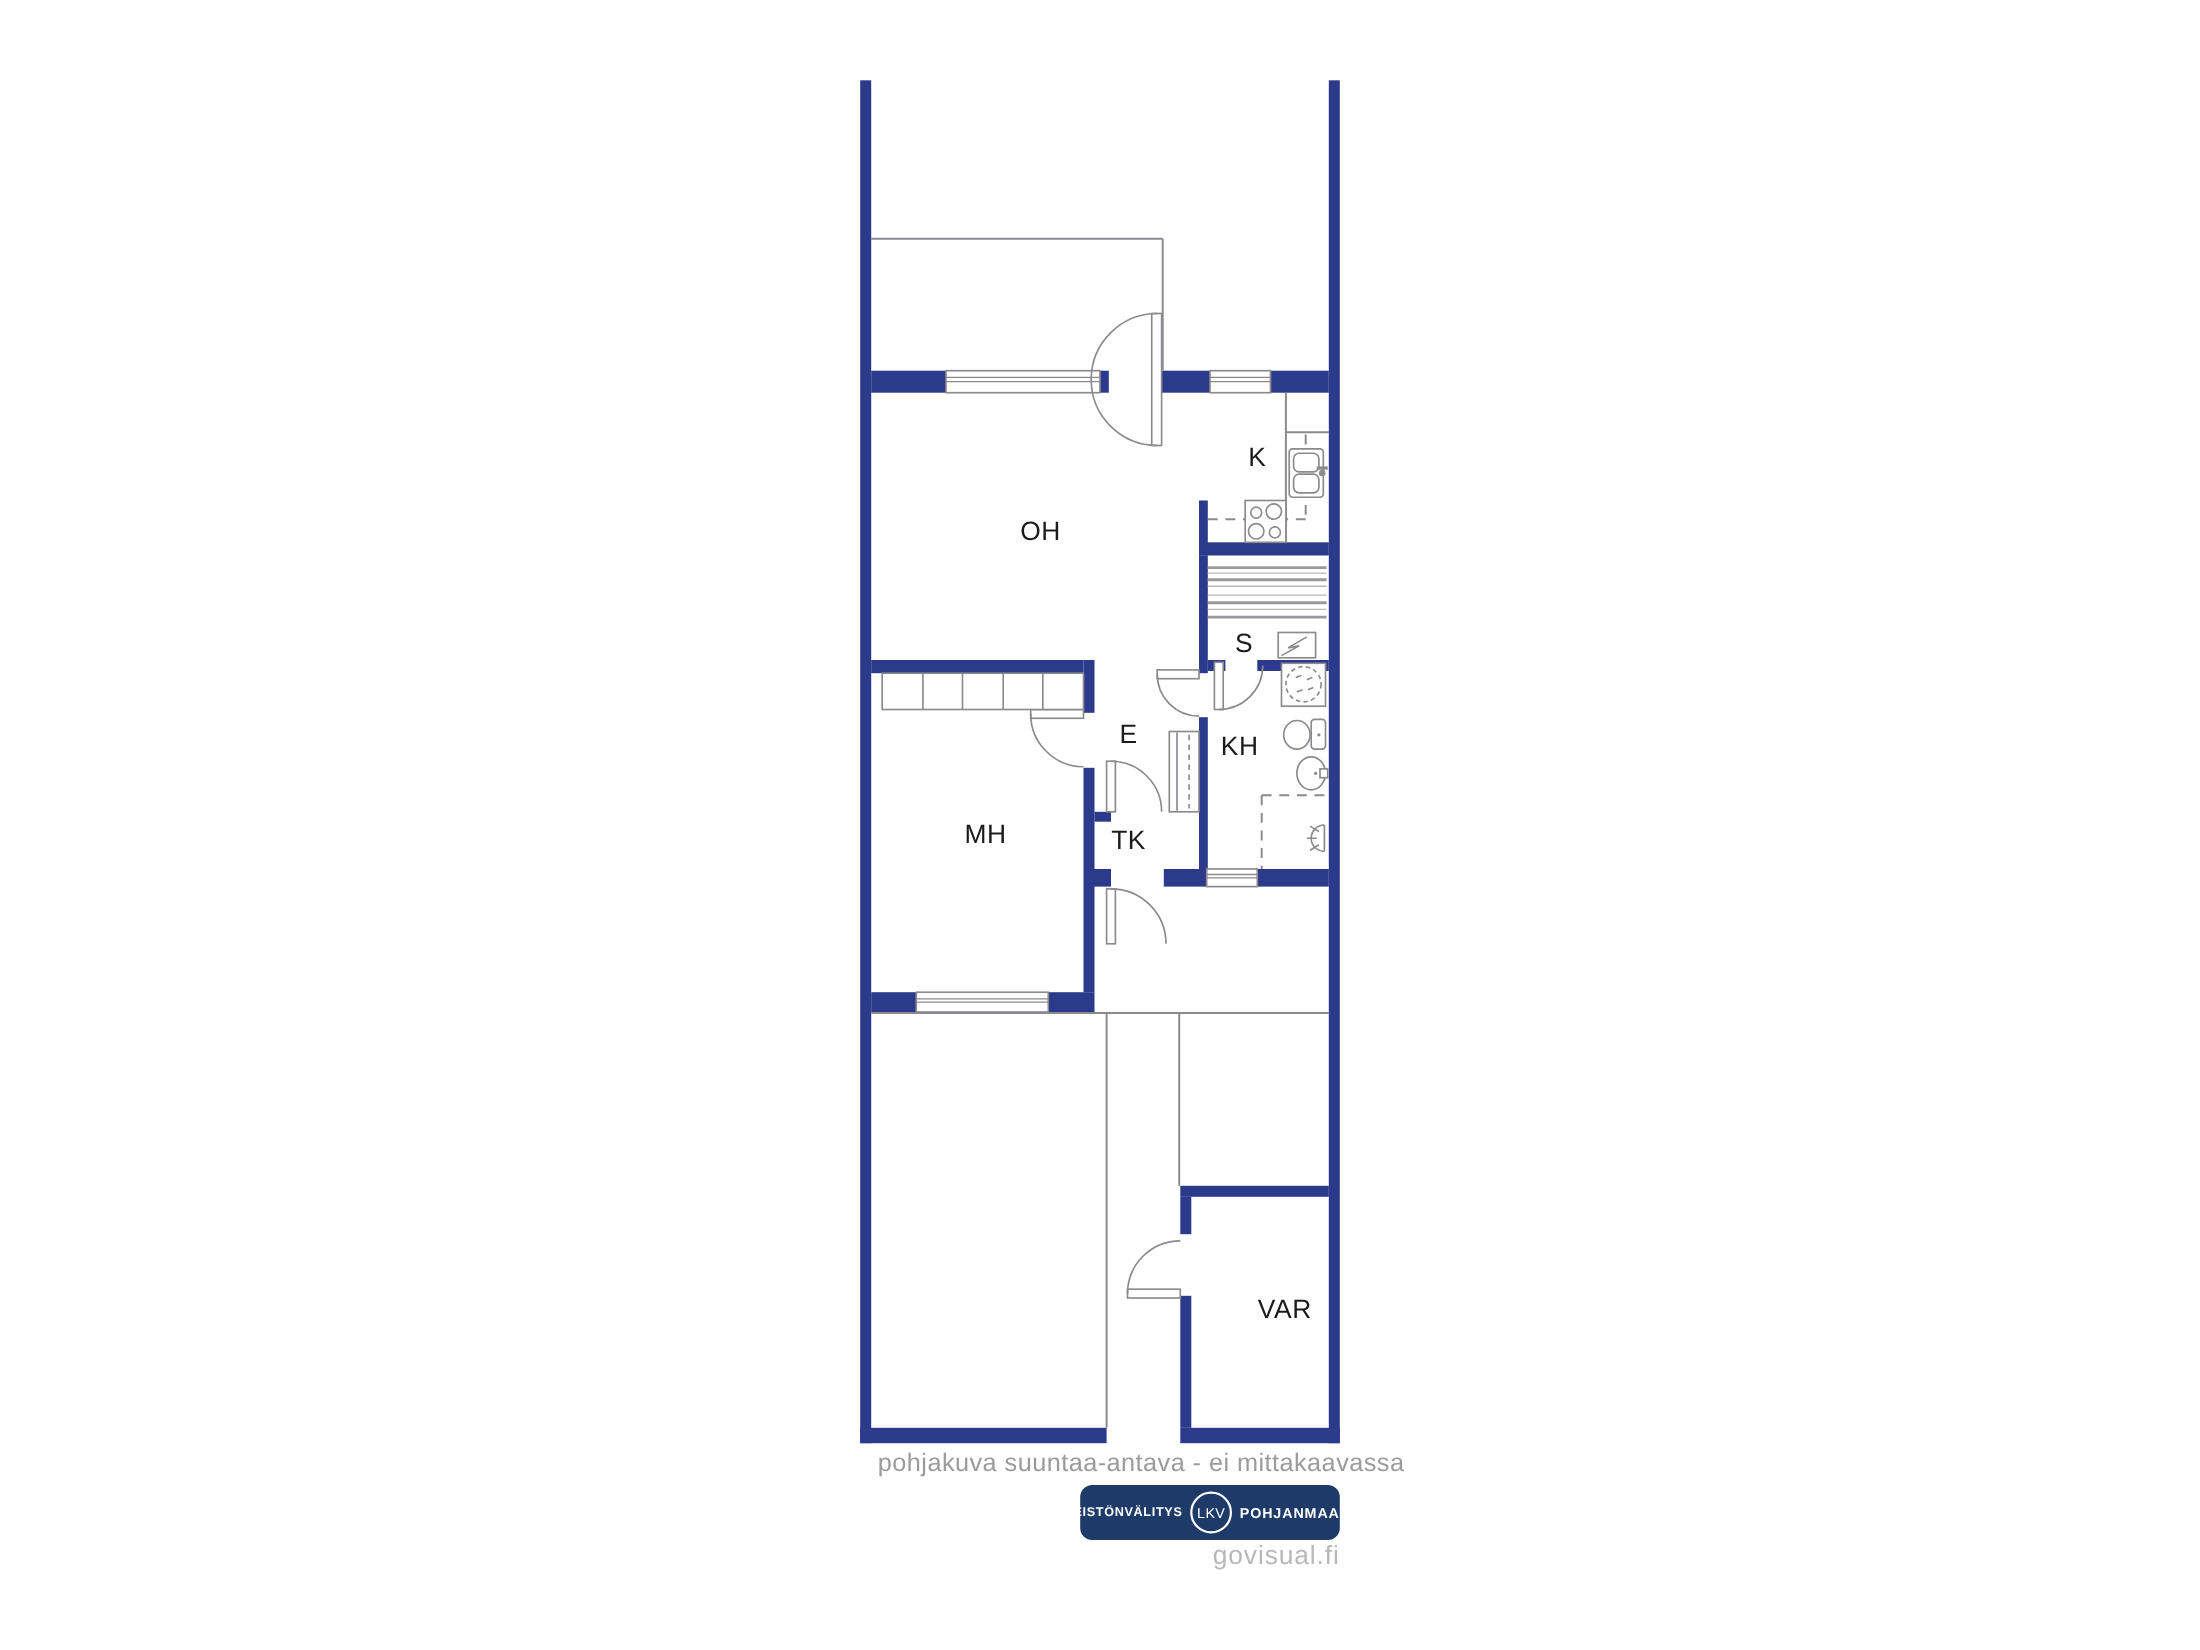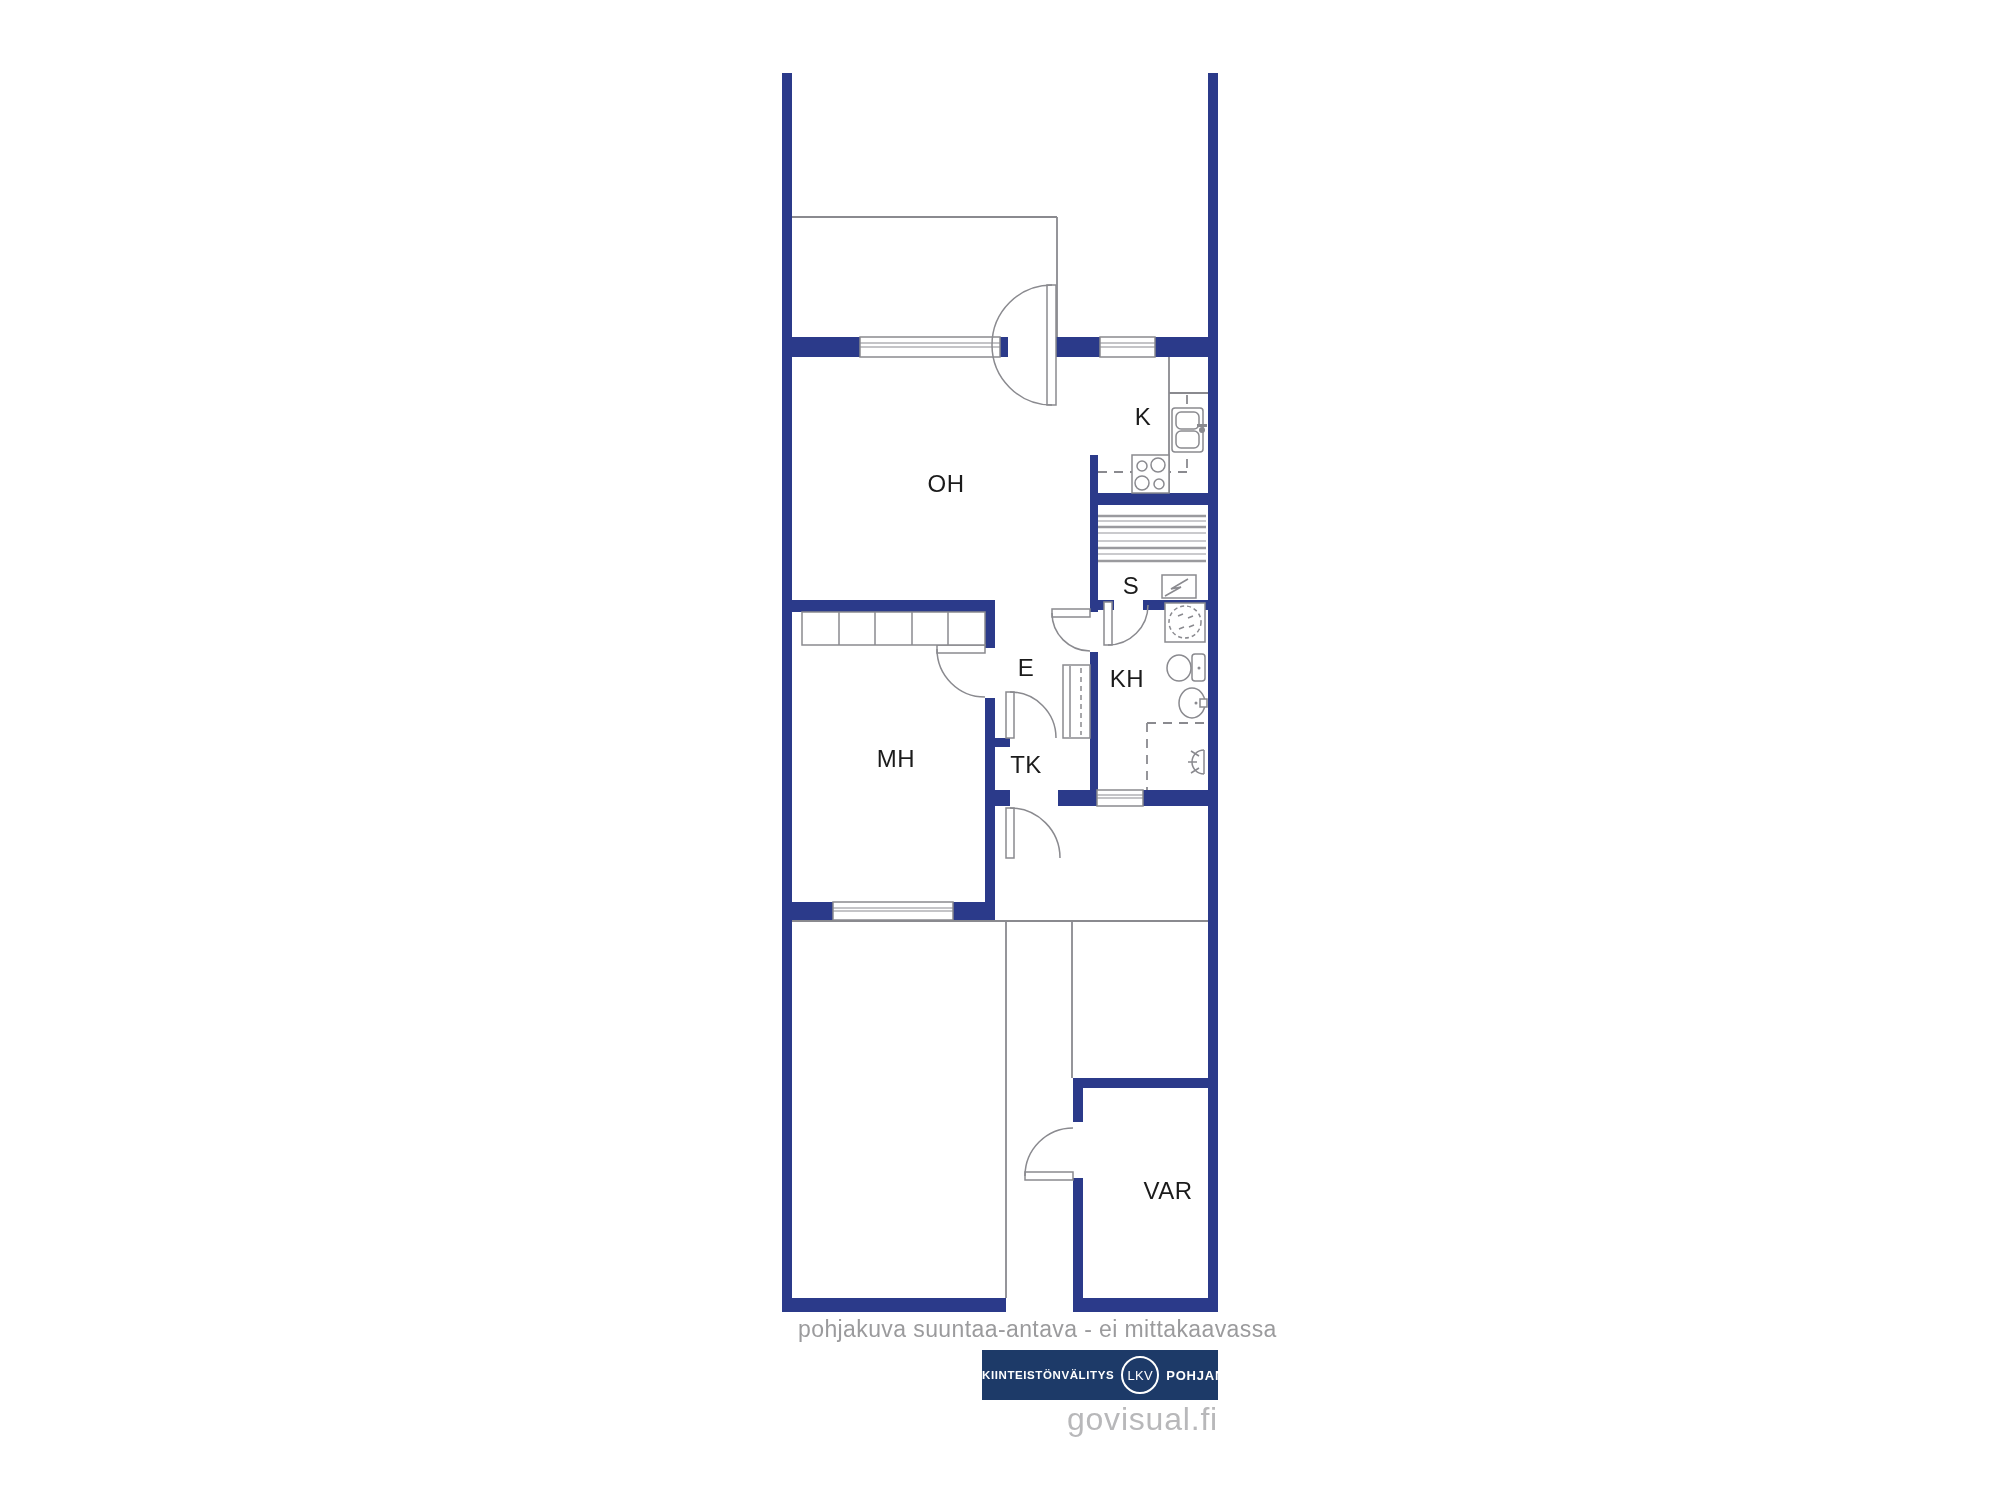--- a/index.html
+++ b/index.html
@@ -4,26 +4,26 @@
 <style>
   html,body{margin:0;padding:0;background:#ffffff;}
   .canvas{position:relative;width:2000px;height:1500px;background:#ffffff;overflow:hidden;
           font-family:"Liberation Sans", sans-serif;}
   .layer{position:absolute;left:0;top:0;}
   .room-label{position:absolute;transform:translate(-50%,-50%);font-size:24px;color:var(--label);
               letter-spacing:0.5px;white-space:nowrap;}
   .disclaimer{position:absolute;left:798px;top:1316px;font-size:23px;color:var(--muted);
               letter-spacing:0.4px;white-space:nowrap;}
   .logo{position:absolute;left:982px;top:1350px;width:236px;height:50px;background:var(--logo_bg);
-        display:flex;align-items:center;justify-content:flex-start;gap:7px;color:#ffffff;}
+        display:flex;align-items:center;justify-content:flex-end;gap:7px;color:#ffffff;border-radius:11px;}
   .logo-left{font-size:11.5px;font-weight:600;letter-spacing:0.6px;}
   .logo-circle{width:34px;height:34px;border:2px solid #ffffff;border-radius:50%;flex:0 0 auto;
                display:flex;align-items:center;justify-content:center;font-size:13px;font-weight:400;letter-spacing:0.3px;}
   .logo-right{font-size:13px;font-weight:700;letter-spacing:0.8px;}
-  .watermark{position:absolute;right:782px;top:1401px;font-size:32px;color:var(--watermark);
+  .watermark{position:absolute;right:782px;top:1401px;font-size:24px;color:var(--watermark);
              letter-spacing:0.8px;margin-left:12px;}
   svg .wall{fill:var(--wall);stroke:none;}
   svg .win{fill:#ffffff;stroke:var(--line);stroke-width:1.5;}
   svg .winline{stroke:var(--line);stroke-width:1.2;fill:none;}
   svg .thin{stroke:var(--line);stroke-width:1.8;fill:none;}
   svg .dash{stroke:var(--line);stroke-width:1.8;fill:none;stroke-dasharray:9 7;}
   svg .leaf{fill:#ffffff;stroke:var(--line);stroke-width:1.5;}
   svg .arc{fill:none;stroke:var(--line);stroke-width:1.5;}
   svg .fix{fill:#ffffff;stroke:var(--line);stroke-width:1.5;}
   svg .fixl{fill:none;stroke:var(--line);stroke-width:1.5;}

